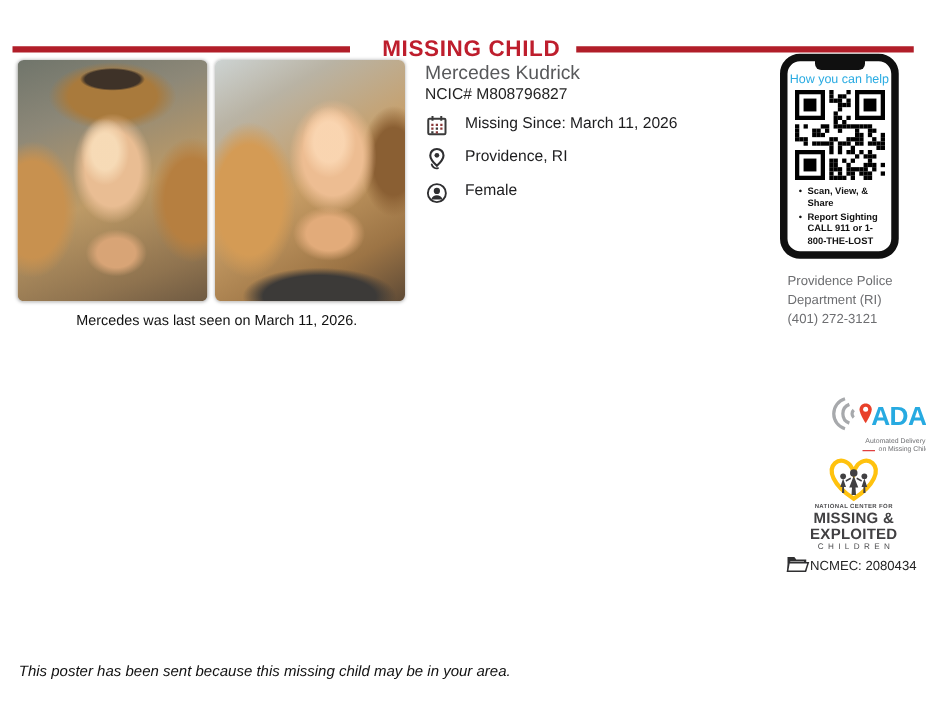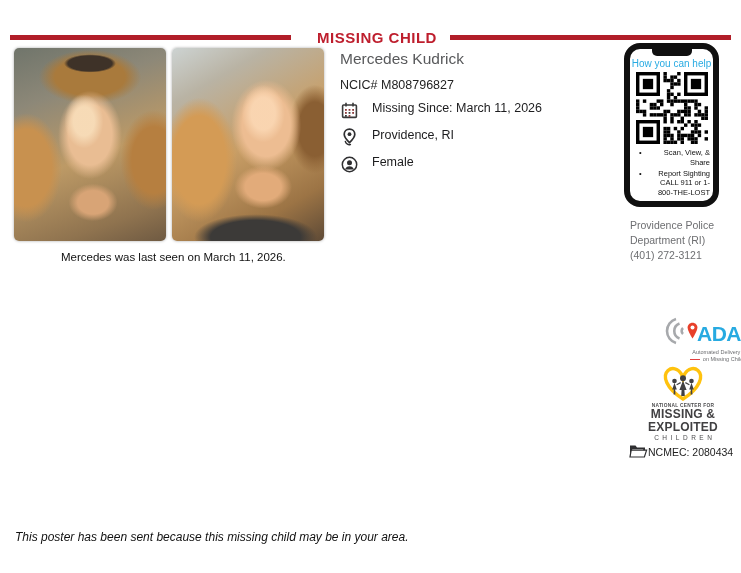--- a/index.html
+++ b/index.html
@@ -12,21 +12,21 @@
     overflow: hidden;
     margin: 0 auto;
   }
   
   .hdr {
     position: absolute; top: 29px; left: 10px; right: 10px;
     display: flex; align-items: center; gap: 13px;
   }
   .hdr .rule { flex: 1; height: 5px; background: #B11E29; }
   .hdr h1 {
-    font-size: 15px; font-weight: 700; color: #BE1E2D;
+    font-size: 18px; font-weight: 700; color: #BE1E2D;
     letter-spacing: .5px; white-space: nowrap; margin-left: 13px;
   }
   
   .photos { position: absolute; left: 14px; top: 48px; display: flex; gap: 6px; }
   .photo {
     width: 152px; height: 193px; border-radius: 5px;
     box-shadow: 0 0 3px rgba(0,0,0,.35);
   }
   .photo-1 {
     background:
@@ -49,40 +49,40 @@
       radial-gradient(ellipse 75px 28px at 55% 98%, #3c3a38 0 60%, rgba(60,58,56,0) 82%),
       linear-gradient(150deg, #cdd3d2 0%, #b9b3a4 20%, #c89e66 50%, #9c7445 80%, #5e4a36 100%);
   }
   .caption {
     position: absolute; left: 15px; top: 251px;
     font-size: 11.5px; color: #111; padding-left: 46px;
   }
   
   .details { position: absolute; left: 340px; top: 50px; width: 275px; }
   .details h2 { font-size: 15.5px; font-weight: 400; color: #58595b; }
-  .ncic { margin-top: 10px; font-size: 12.5px; color: #232323; }
+  .ncic { font-size: 12.5px; color: #232323; }
   .d-row {
     display: flex; gap: 14px;
     margin-top: 9px; font-size: 12.5px; color: #1d1d1f;
   }
   .d-row .icon { width: 18px; height: 18px; flex: none; display: flex; align-items: center; justify-content: center; }
   
   .phone {
     position: absolute; left: 624px; top: 43px; width: 95px; height: 164px;
     border: 6px solid #101010; border-radius: 16px; background: #fff;
   }
   .notch {
     position: absolute; top: -1px; left: 50%; transform: translateX(-50%);
     width: 40px; height: 8px; background: #101010; border-radius: 0 0 5px 5px;
   }
   .help { margin-top: 9px; text-align: center; color: #29ABE2; font-size: 10px; }
   .qr { display: block; margin: 3px auto 0; }
   .phone ul {
     margin-top: 4px; padding: 0 3px 0 9px; list-style: none;
-    font-size: 7.5px; font-weight: 400; color: #111; line-height: 1.3; text-align: right;
+    font-size: 7.5px; font-weight: 700; color: #111; line-height: 1.3;
   }
   .phone li { position: relative; padding-left: 7px; margin-bottom: 1px; }
   .phone li::before { content: "\2022"; position: absolute; left: 0; top: 0; }
   
   .contact {
     position: absolute; left: 630px; top: 218px;
     font-size: 10.5px; color: #6d6e71; line-height: 1.42; width: 105px;
   }
   .adam { position: absolute; left: 662px; top: 317px; width: 110px; }
   .adam-top { display: flex; align-items: center; }

